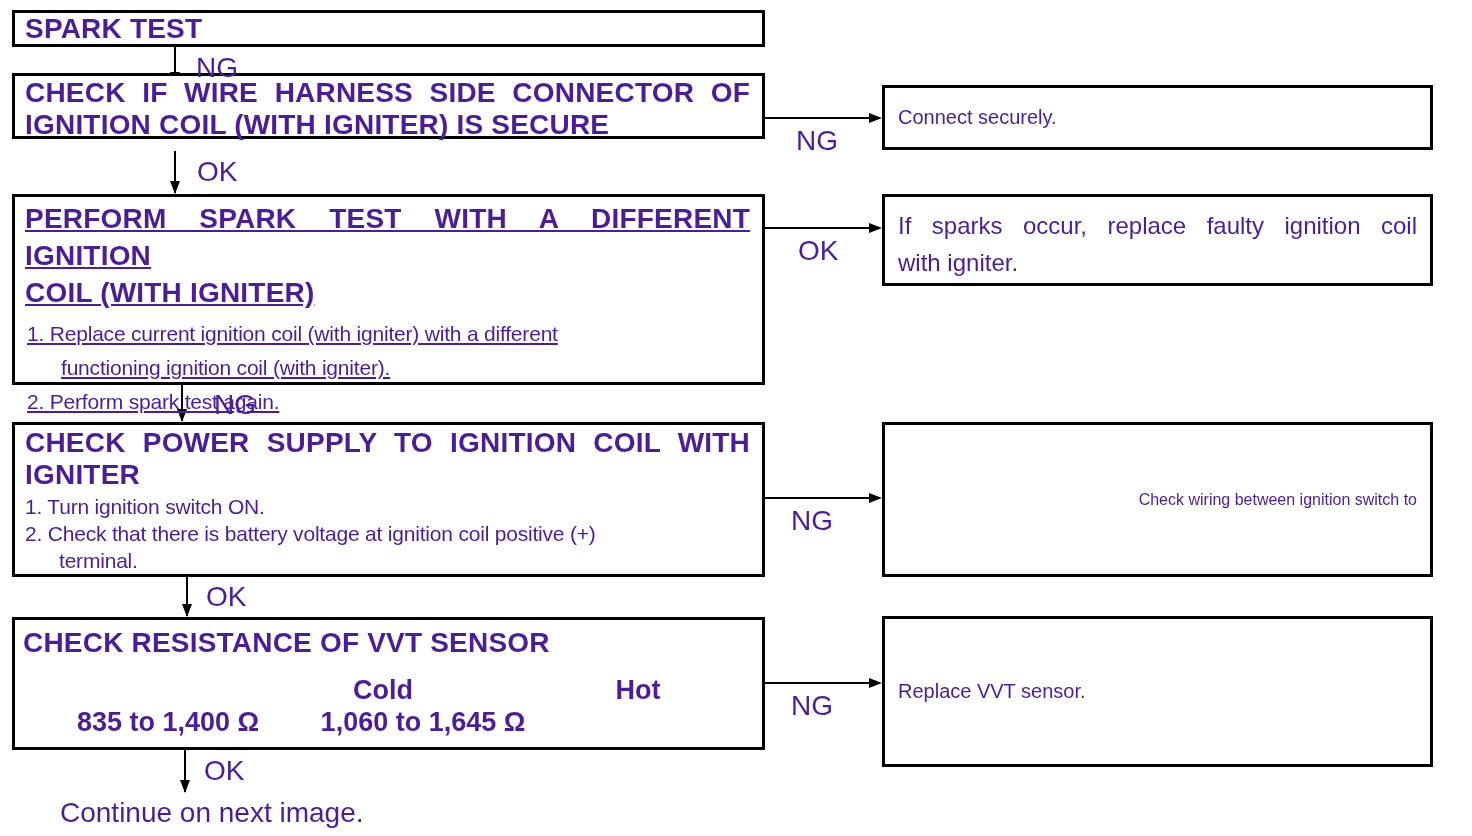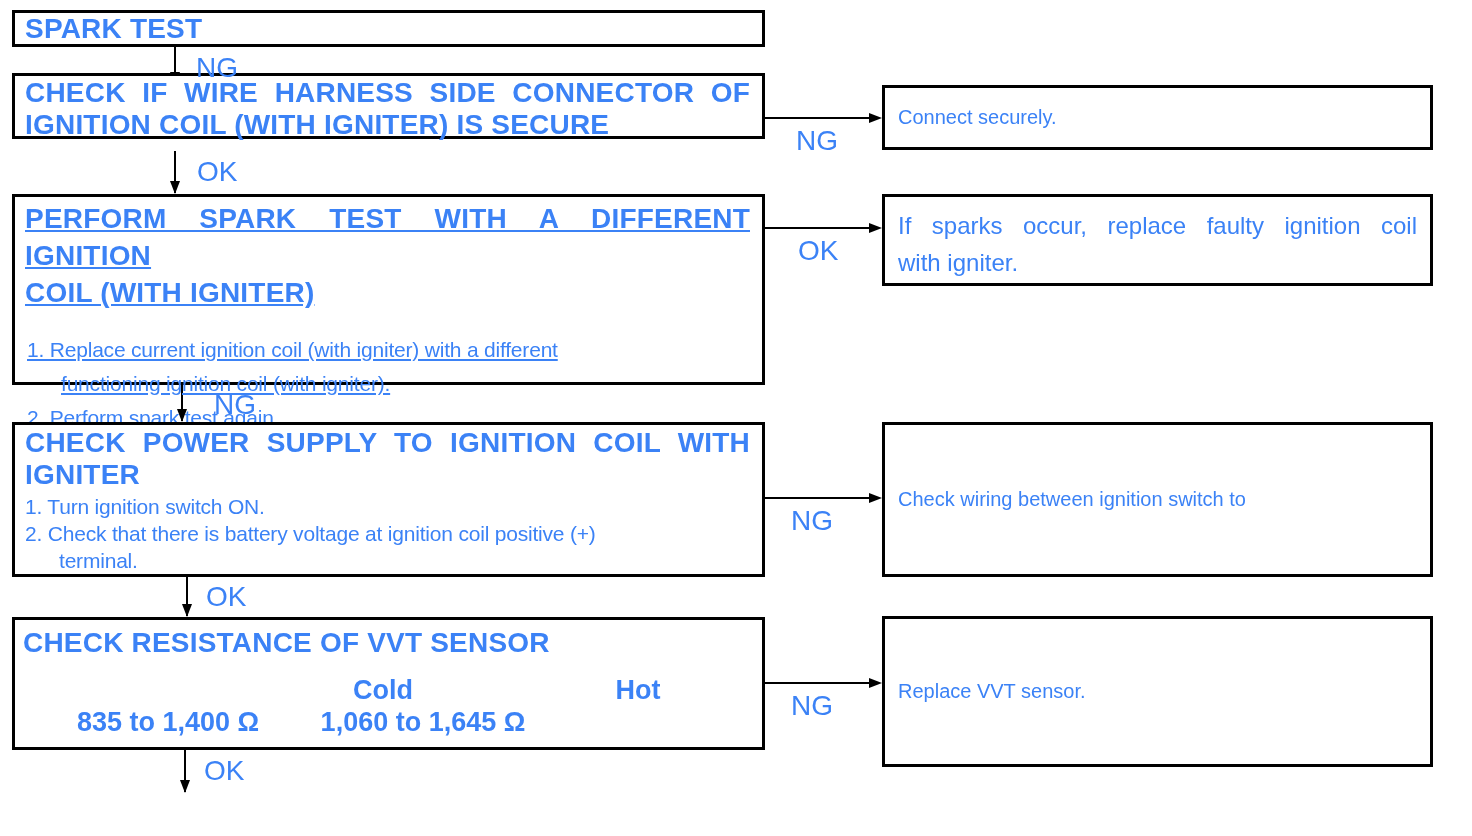--- a/index.html
+++ b/index.html
@@ -1,21 +1,21 @@
 <!DOCTYPE html>
 <html><head>
 <meta charset="utf-8">
 <style>
   html, body { margin: 0; padding: 0; background: #ffffff; }
   #canvas {
     position: relative;
     width: 1472px;
     height: 836px;
     background: #ffffff;
-    color: #3b82f6;
+    color: #4c1d95;
     font-family: "Liberation Sans", "DejaVu Sans", sans-serif;
     overflow: hidden;
   }
   .box {
     position: absolute;
     border: 3px solid #000000;
     background: #ffffff;
     box-sizing: border-box;
   }
   
@@ -39,30 +39,30 @@
     letter-spacing: 0.2px;
     white-space: nowrap;
   }
   #stepL1 .title { padding-left: 10px; line-height: 31px; }
   #stepL2 .title, #stepL4 .title { line-height: 32px; }
   .just {
     white-space: normal;
     text-align: justify;
     text-align-last: justify;
   }
-  .body-lines { margin-top: 22px; font-size: 21px; letter-spacing: -0.2px; }
+  .body-lines { margin-top: 6px; font-size: 21px; letter-spacing: -0.2px; }
   #stepL3 .body-lines { line-height: 34px; padding-left: 2px; }
   #stepL4 .body-lines { margin-top: 2px; line-height: 27px; }
   .bline { white-space: nowrap; }
   .cont { padding-left: 34px; }
 
   .rtext { font-size: 20px; line-height: 37px; }
   #resR2 .rtext1 { font-size: 24px; line-height: 37px; text-align: justify; text-align-last: justify; }
   #resR2 .rtext2 { font-size: 24px; line-height: 37px; }
-  #resR3 .rline { font-size: 20px; line-height: 31px; white-space: nowrap; }
+  #resR3 .rline { font-size: 16px; line-height: 31px; white-space: nowrap; text-align: right; }
 
   
   .spec-table { margin-top: 14px; font-weight: bold; font-size: 27px; }
   .t-row { display: flex; }
   .t-head { line-height: 30px; }
   .t-vals { line-height: 34px; }
   .t-label { width: 215px; }
   .t-c1 { width: 290px; text-align: center; white-space: nowrap; }
   .t-c2 { width: 220px; text-align: center; white-space: nowrap; }
 
@@ -178,14 +178,15 @@
   <span class="edge-label" style="left:197px; top:157px;">OK</span>
   <span class="edge-label" style="left:214px; top:390px;">NG</span>
   <span class="edge-label" style="left:206px; top:582px;">OK</span>
   <span class="edge-label" style="left:204px; top:756px;">OK</span>
 
   <span class="edge-label" style="left:796px; top:126px;">NG</span>
   <span class="edge-label" style="left:798px; top:236px;">OK</span>
   <span class="edge-label" style="left:791px; top:506px;">NG</span>
   <span class="edge-label" style="left:791px; top:691px;">NG</span>
 
+  <div class="footer-note">Continue on next image.</div>
 
 </div>
 
 </body></html>

